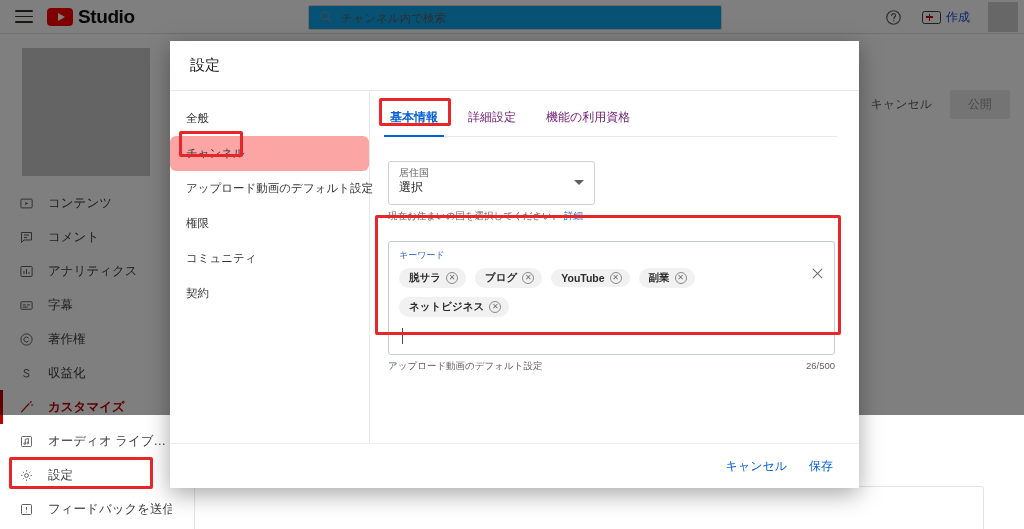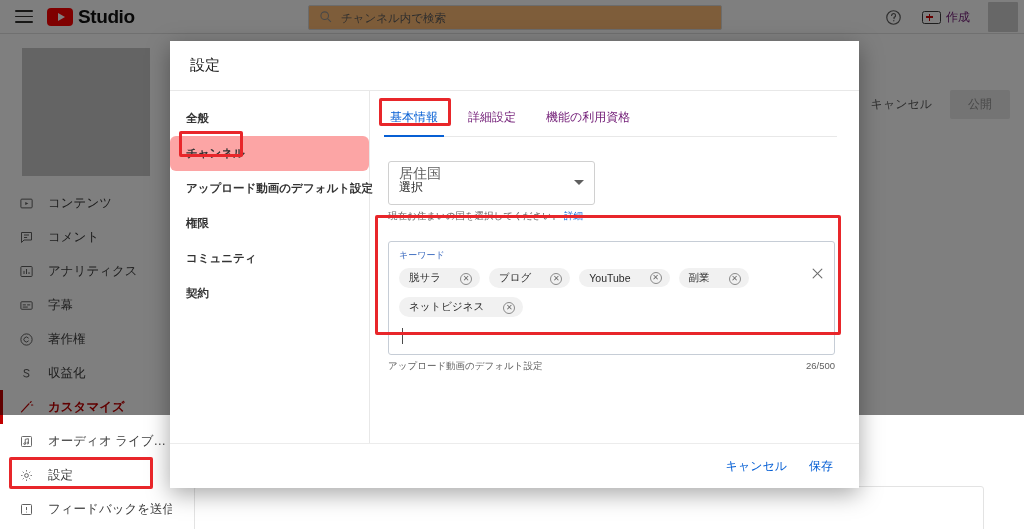--- a/index.html
+++ b/index.html
@@ -36,21 +36,21 @@
     border-top: 4.5px solid transparent;
     border-bottom: 4.5px solid transparent;
     margin-left: 2px;
   }
   .studio-word { font-size: 19px; font-weight: bold; color: #111; letter-spacing: -0.4px; }
 
   .searchwrap {
     position: absolute; left: 308px; top: 5px;
     width: 414px; height: 25px;
     border: 1px solid #d9d9d9; border-radius: 2px;
-    display: flex; align-items: center; background: #fdba74;
+    display: flex; align-items: center; background: #0ea5e9;
   }
   .search-ico { margin: 0 9px 0 10px; flex: none; }
   .search-input {
     border: none; outline: none; background: transparent;
     font-size: 11.5px; color: #444; width: 340px;
     font-family: "Liberation Sans", sans-serif;
   }
   .search-input::placeholder { color: #5c5c5c; }
 
   .topright {
@@ -68,21 +68,21 @@
   .create-ico {
     width: 19px; height: 13px; border: 1.6px solid #3d3d3d; border-radius: 2.5px;
     position: relative; display: flex; align-items: center; justify-content: center;
   }
   .create-ico::before {
     content: ""; position: absolute; left: 3px; width: 7px; height: 1.6px; background: #c00;
   }
   .create-ico::after {
     content: ""; position: absolute; left: 5.8px; width: 1.6px; height: 7px; background: #c00;
   }
-  .create-label { font-size: 12px; color: #701a75; }
+  .create-label { font-size: 12px; color: #1d4ed8; }
   .avatar-top {
     width: 30px; height: 30px; background: #cfcfcf; margin-left: 8px; margin-right: 6px;
     border-radius: 1px;
   }
 
   
   .sidebar {
     position: absolute; left: 0; top: 34px; width: 172px; height: 495px;
     background: #fff; overflow: hidden;
   }
@@ -129,67 +129,67 @@
   #dialog {
     position: absolute; left: 170px; top: 41px; width: 689px; height: 447px;
     background: #fff; box-shadow: 0 6px 22px rgba(0,0,0,0.35);
   }
   .dlg-title {
     height: 50px; display: flex; align-items: center; padding-left: 20px;
     font-size: 15px; color: #212121; border-bottom: 1px solid #e8e8e8;
   }
   .dlg-body { display: flex; height: 352px; }
   .dlg-nav {
-    width: 200px; border-right: 1px solid #e8e8e8; padding-top: 10px; flex: none; font-weight: bold;
+    width: 200px; border-right: 1px solid #e8e8e8; padding-top: 10px; flex: none;
   }
   .nav-item {
     height: 35px; display: flex; align-items: center; padding-left: 16px;
     font-size: 11.5px; color: #343434; cursor: pointer; white-space: nowrap;
   }
   .nav-item.selected { background: #fca5a5; border-radius: 6px; }
 
   .dlg-main { flex: 1; padding: 14px 22px 0 18px; position: relative; }
   .tabs { display: flex; gap: 26px; border-bottom: 1px solid #e8e8e8; }
   .tab {
     font-size: 12px; color: #701a75; padding: 4px 2px 10px 2px;
     cursor: pointer; position: relative; white-space: nowrap;
   }
-  .tab.active { color: #065fd4; font-weight: normal; }
+  .tab.active { color: #065fd4; font-weight: bold; }
   .tab.active::after {
     content: ""; position: absolute; left: -4px; right: -4px; bottom: -1px;
     height: 2px; background: #065fd4;
   }
 
   .field-country {
     margin-top: 24px; width: 207px; height: 44px;
     border: 1px solid #d0d0d0; border-radius: 3px;
     padding: 5px 10px; position: relative; cursor: pointer;
   }
-  .fl-label { font-size: 14px; color: #606060; line-height: 12px; }
+  .fl-label { font-size: 10px; color: #606060; line-height: 12px; }
   .fl-value { font-size: 12px; color: #212121; line-height: 17px; }
   .caret {
     position: absolute; right: 10px; top: 18px;
     width: 0; height: 0;
     border-left: 5px solid transparent; border-right: 5px solid transparent;
     border-top: 5px solid #5f5f5f;
   }
   .helper-row { margin-top: 5px; font-size: 9.5px; color: #606060; }
   .helper-link { color: #065fd4; cursor: pointer; }
 
   .field-keyword {
     margin-top: 18px; width: 447px;
     border: 1px solid #c6cdd6; border-radius: 3px;
     padding: 7px 10px 10px 10px; position: relative;
   }
   .kw-label { font-size: 9px; color: #3c6bbf; margin-bottom: 6px; }
   .chips { display: flex; align-items: center; gap: 9px; flex-wrap: wrap; padding-right: 34px; }
   .chip {
-    display: inline-flex; align-items: flex-end; gap: 19px;
+    display: inline-flex; align-items: center; gap: 5px;
     background: #f1f1f1; border-radius: 12px; padding: 3px 8px 3px 10px;
-    font-size: 10.5px; color: #2b2b2b; white-space: nowrap; cursor: default;
+    font-size: 10.5px; color: #2b2b2b; white-space: nowrap; cursor: default; font-weight: bold;
   }
   .chip-x {
     width: 12px; height: 12px; border-radius: 50%;
     border: 1px solid #8a8a8a; color: #6b6b6b; font-size: 8px;
     display: flex; align-items: center; justify-content: center;
     cursor: pointer; line-height: 1;
   }
   .clear-all {
     position: absolute; right: 9px; top: 24px; width: 15px; height: 15px;
     cursor: pointer; color: #6f6f6f;

